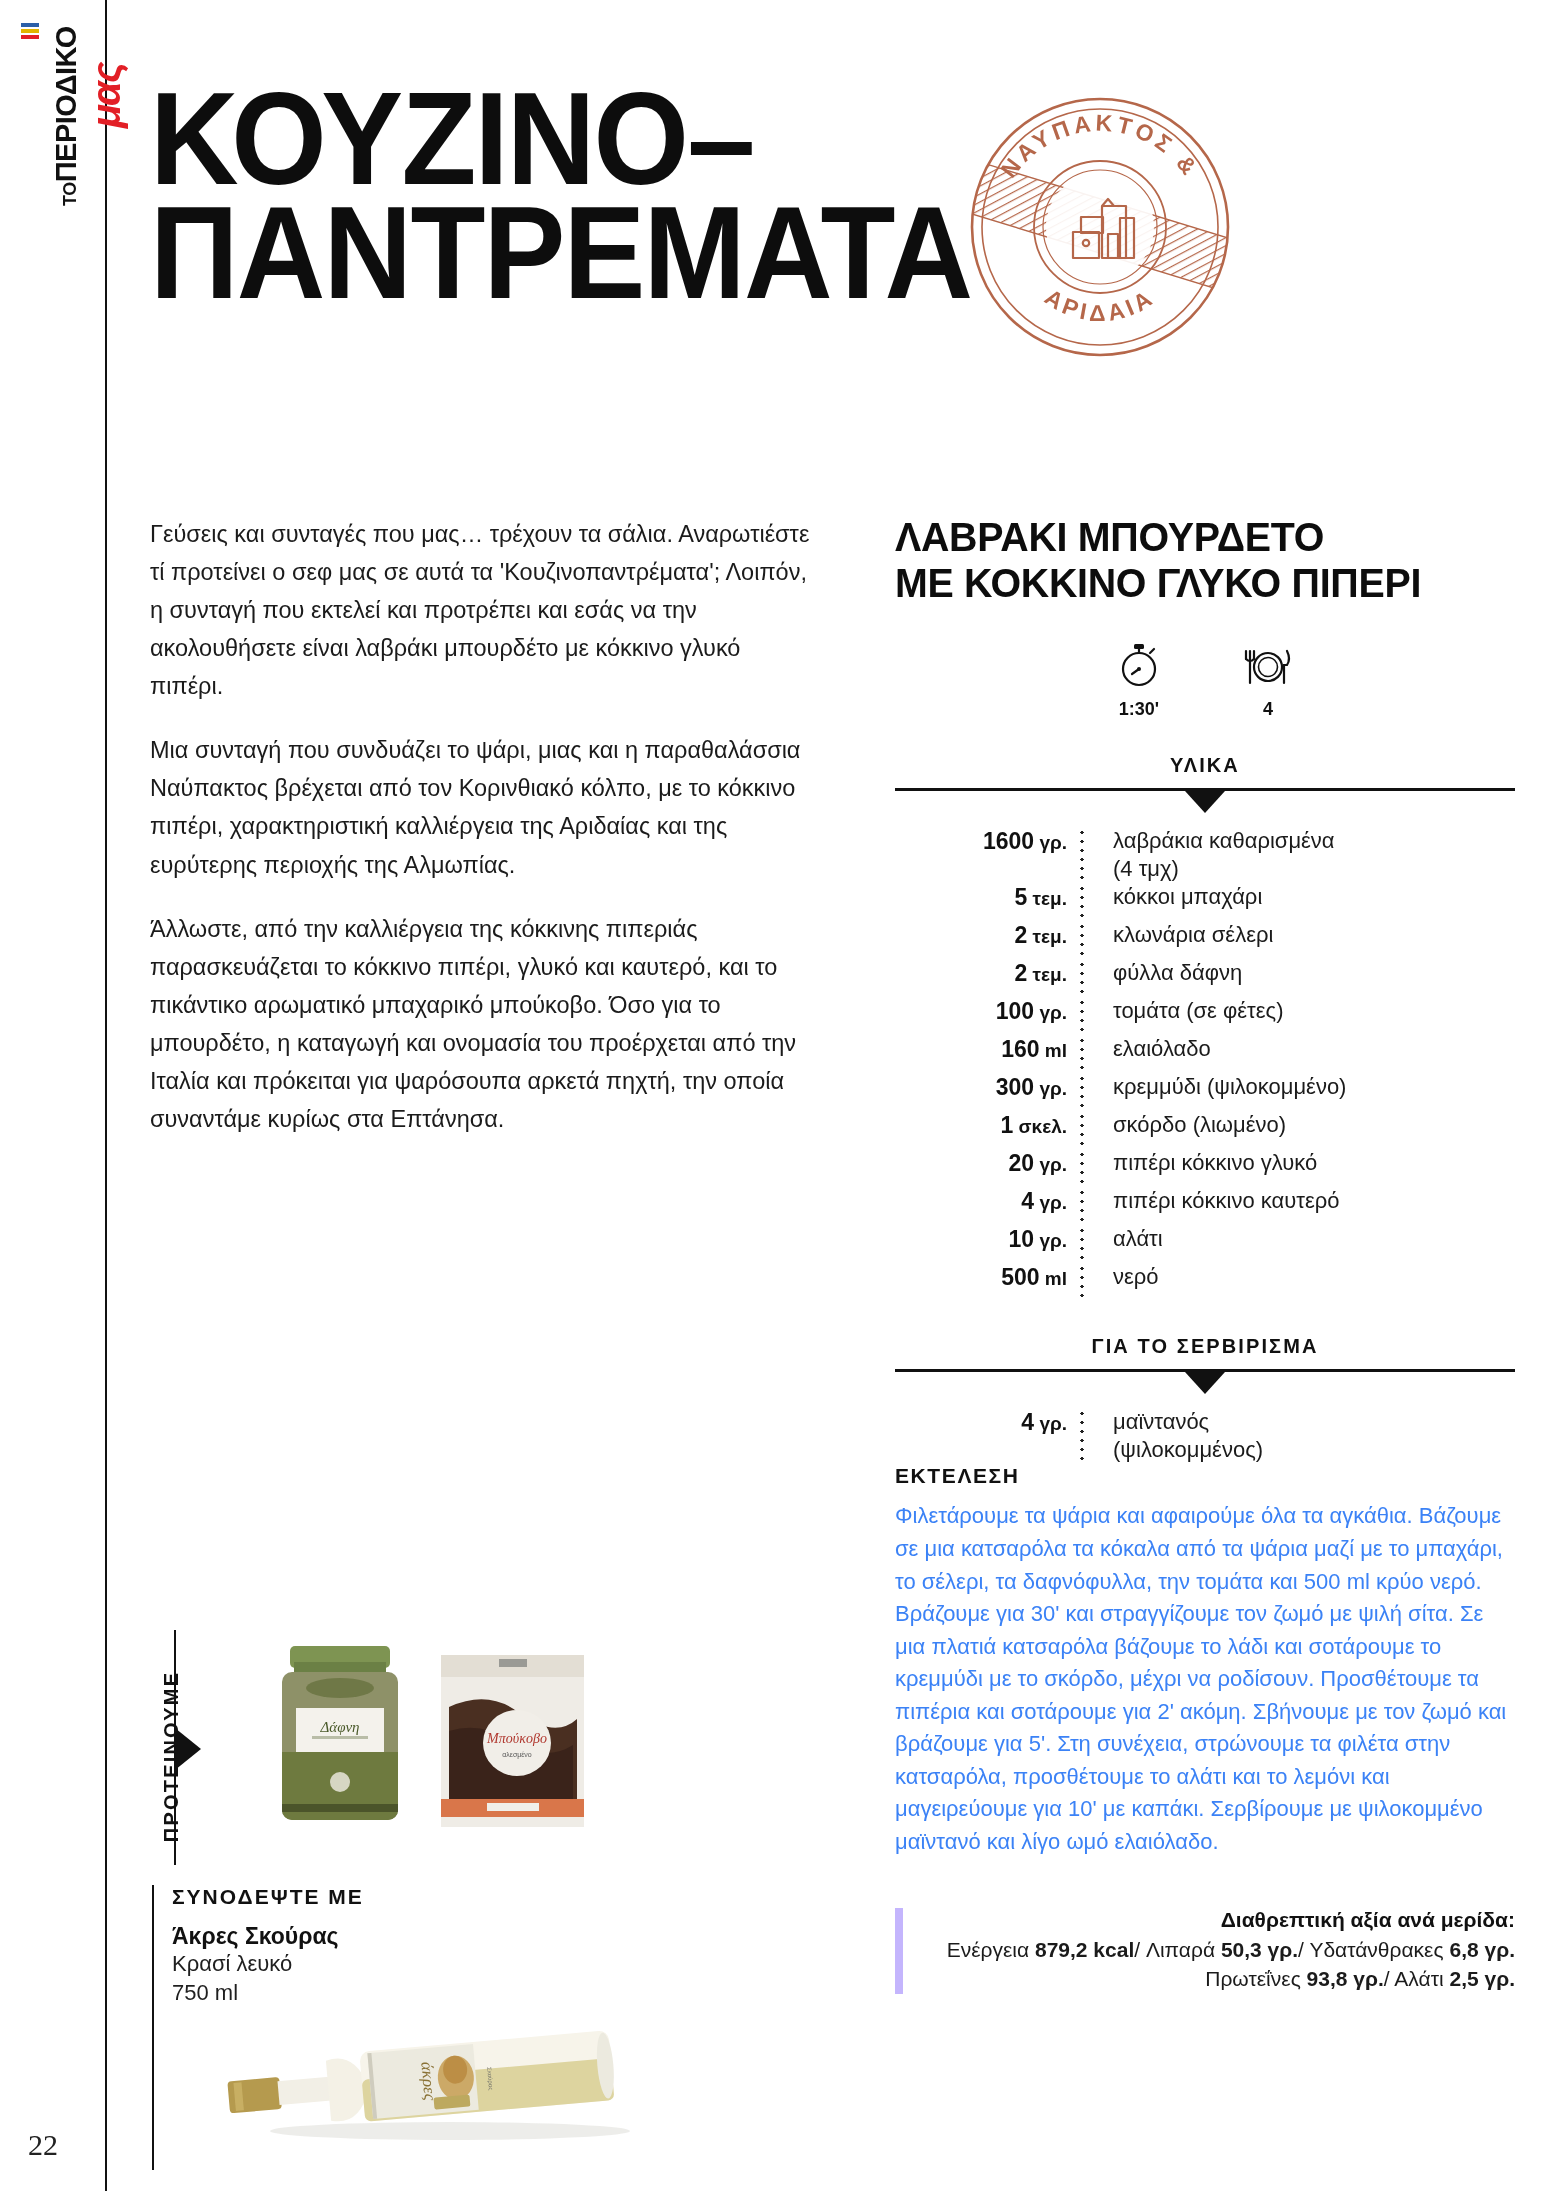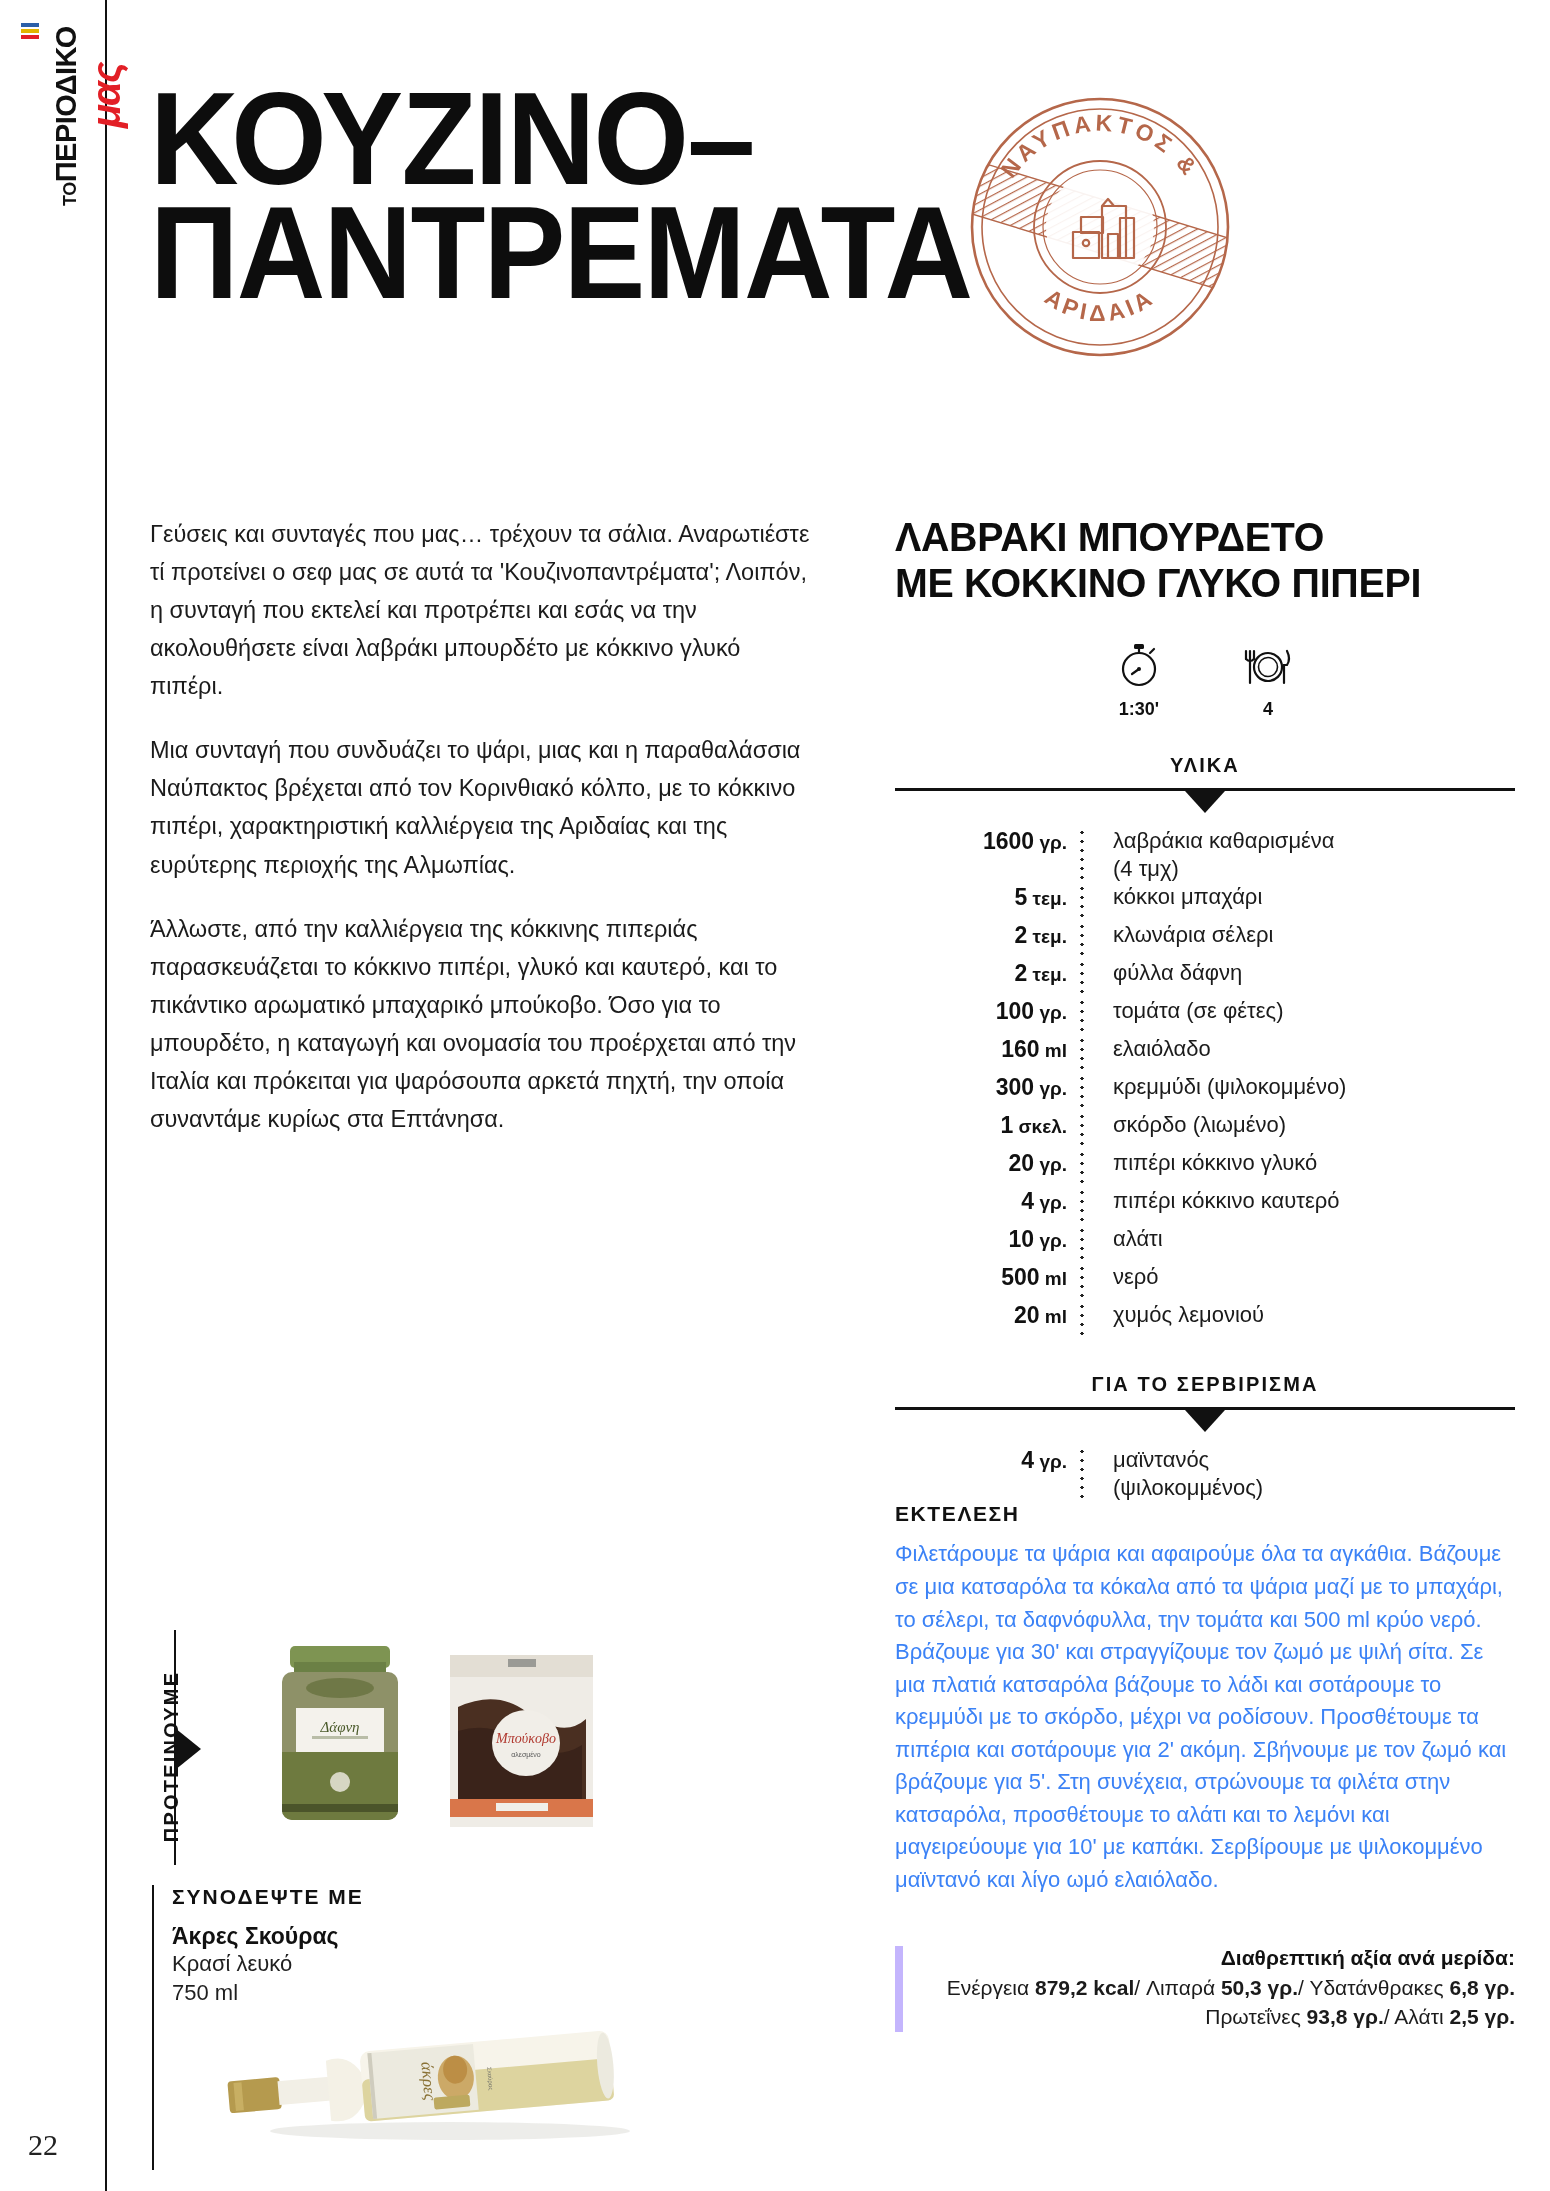--- a/index.html
+++ b/index.html
@@ -198,21 +198,21 @@
   }
   #promo-label {
     position:absolute; left:-64px; top:125px;
     transform: rotate(-90deg);
     transform-origin: center center;
     font-size: 20px; font-weight: 800; letter-spacing: 2.2px; color:#111;
     white-space:nowrap;
   }
   #promo-imgs {
     position:absolute; left:110px; top:12px;
-    display:flex; align-items:flex-end; gap:24px;
+    display:flex; align-items:flex-end; gap:15px;
   }
 
   #pairing {
     position:absolute; left:150px; top:1885px; width:560px;
     padding-left: 22px;
   }
   #pairing-rail {
     position:absolute; left:2px; top:0; width:2px; height:285px; background:#111;
   }
   #pairing-head {
@@ -387,25 +387,20 @@
       <div class="ing-row">
         <div class="ing-qty"><b>10</b><span> γρ.</span></div>
         <div class="ing-sep"></div>
         <div class="ing-name">αλάτι</div>
       </div>
       <div class="ing-row">
         <div class="ing-qty"><b>500</b><span> ml</span></div>
         <div class="ing-sep"></div>
         <div class="ing-name">νερό</div>
       </div>
-      <div class="ing-row">
-        <div class="ing-qty"><b>20</b><span> ml</span></div>
-        <div class="ing-sep"></div>
-        <div class="ing-name">χυμός λεμονιού</div>
-      </div>
     </div>
 
   <div class="sect-head">ΓΙΑ ΤΟ ΣΕΡΒΙΡΙΣΜΑ</div>
   <div class="sect-rule"></div>
 
   <div class="ing-table" id="serving-table">
       <div class="ing-row">
         <div class="ing-qty"><b>4</b><span> γρ.</span></div>
         <div class="ing-sep"></div>
         <div class="ing-name">μαϊντανός<span class="sub">(ψιλοκομμένος)</span></div>

